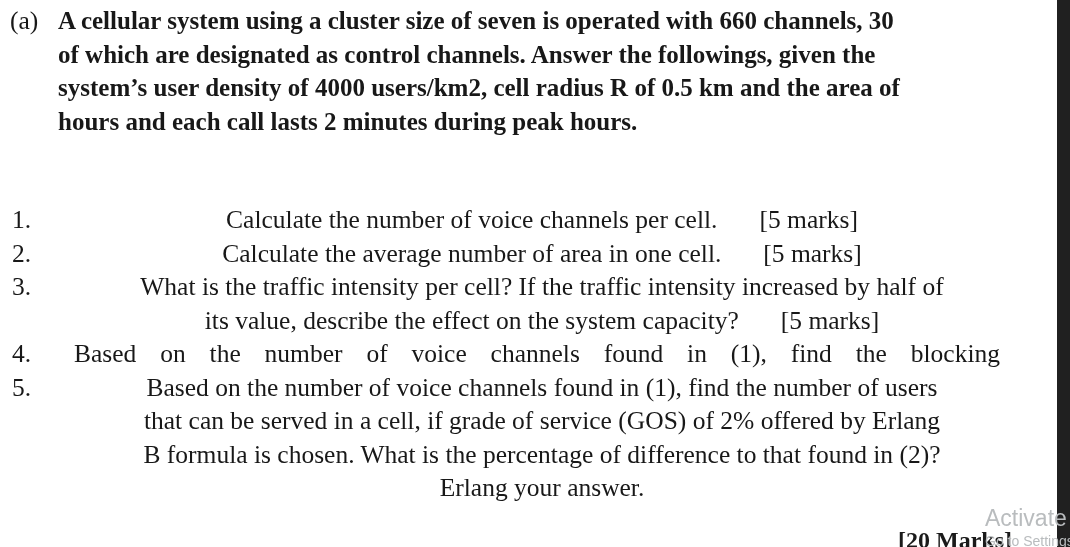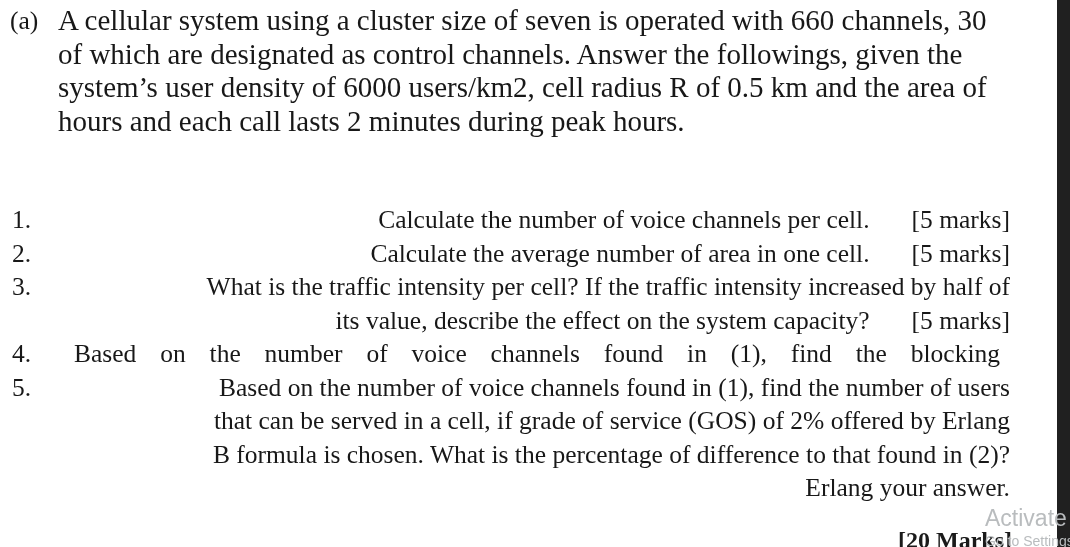--- a/index.html
+++ b/index.html
@@ -39,25 +39,26 @@
     align-items: flex-start;
   }
   #para-a .marker {
     width: 48px;
     flex: 0 0 48px;
     font-size: 25.5px;
     line-height: 33.5px;
   }
   #para-a .body {
     flex: 1 1 auto;
-    font-size: 29px;
+    font-size: 25px;
     line-height: 33.5px;
     text-align: justify;
     text-align-last: left;
     hyphens: none;
+    font-weight: bold;
   }
 
   
   #qlist {
     position: absolute;
     left: 12px;
     top: 203px;
     width: 998px;
   }
   .q-item {
@@ -70,21 +71,21 @@
     width: 62px;
     flex: 0 0 62px;
     text-align: left;
   }
   .q-body {
     flex: 1 1 auto;
     position: relative;
   }
   .q-line {
     display: flex;
-    justify-content: flex-end;
+    justify-content: center;
     align-items: baseline;
     width: 100%;
   }
   .q-line.justified .q-text {
     flex: 1 1 auto;
     text-align: justify;
     text-align-last: justify;
     padding-right: 10px;
   }
   .q-line .q-text {
@@ -143,21 +144,21 @@
     <div class="row">
       <div class="marker">(a)</div>
       <div class="body">A cellular system using a cluster size of seven is operated with 660 channels, 30</div>
     </div>
     <div class="row">
       <div class="marker"></div>
       <div class="body">of which are designated as control channels. Answer the followings, given the</div>
     </div>
     <div class="row">
       <div class="marker"></div>
-      <div class="body">system’s user density of 6000 users/km2, cell radius R of 0.5 km and the area of</div>
+      <div class="body">system’s user density of 4000 users/km2, cell radius R of 0.5 km and the area of</div>
     </div>
     <div class="row">
       <div class="marker"></div>
       <div class="body">hours and each call lasts 2 minutes during peak hours.</div>
     </div>
   </div>
 
   <div id="qlist">
 
     <div class="q-item">

